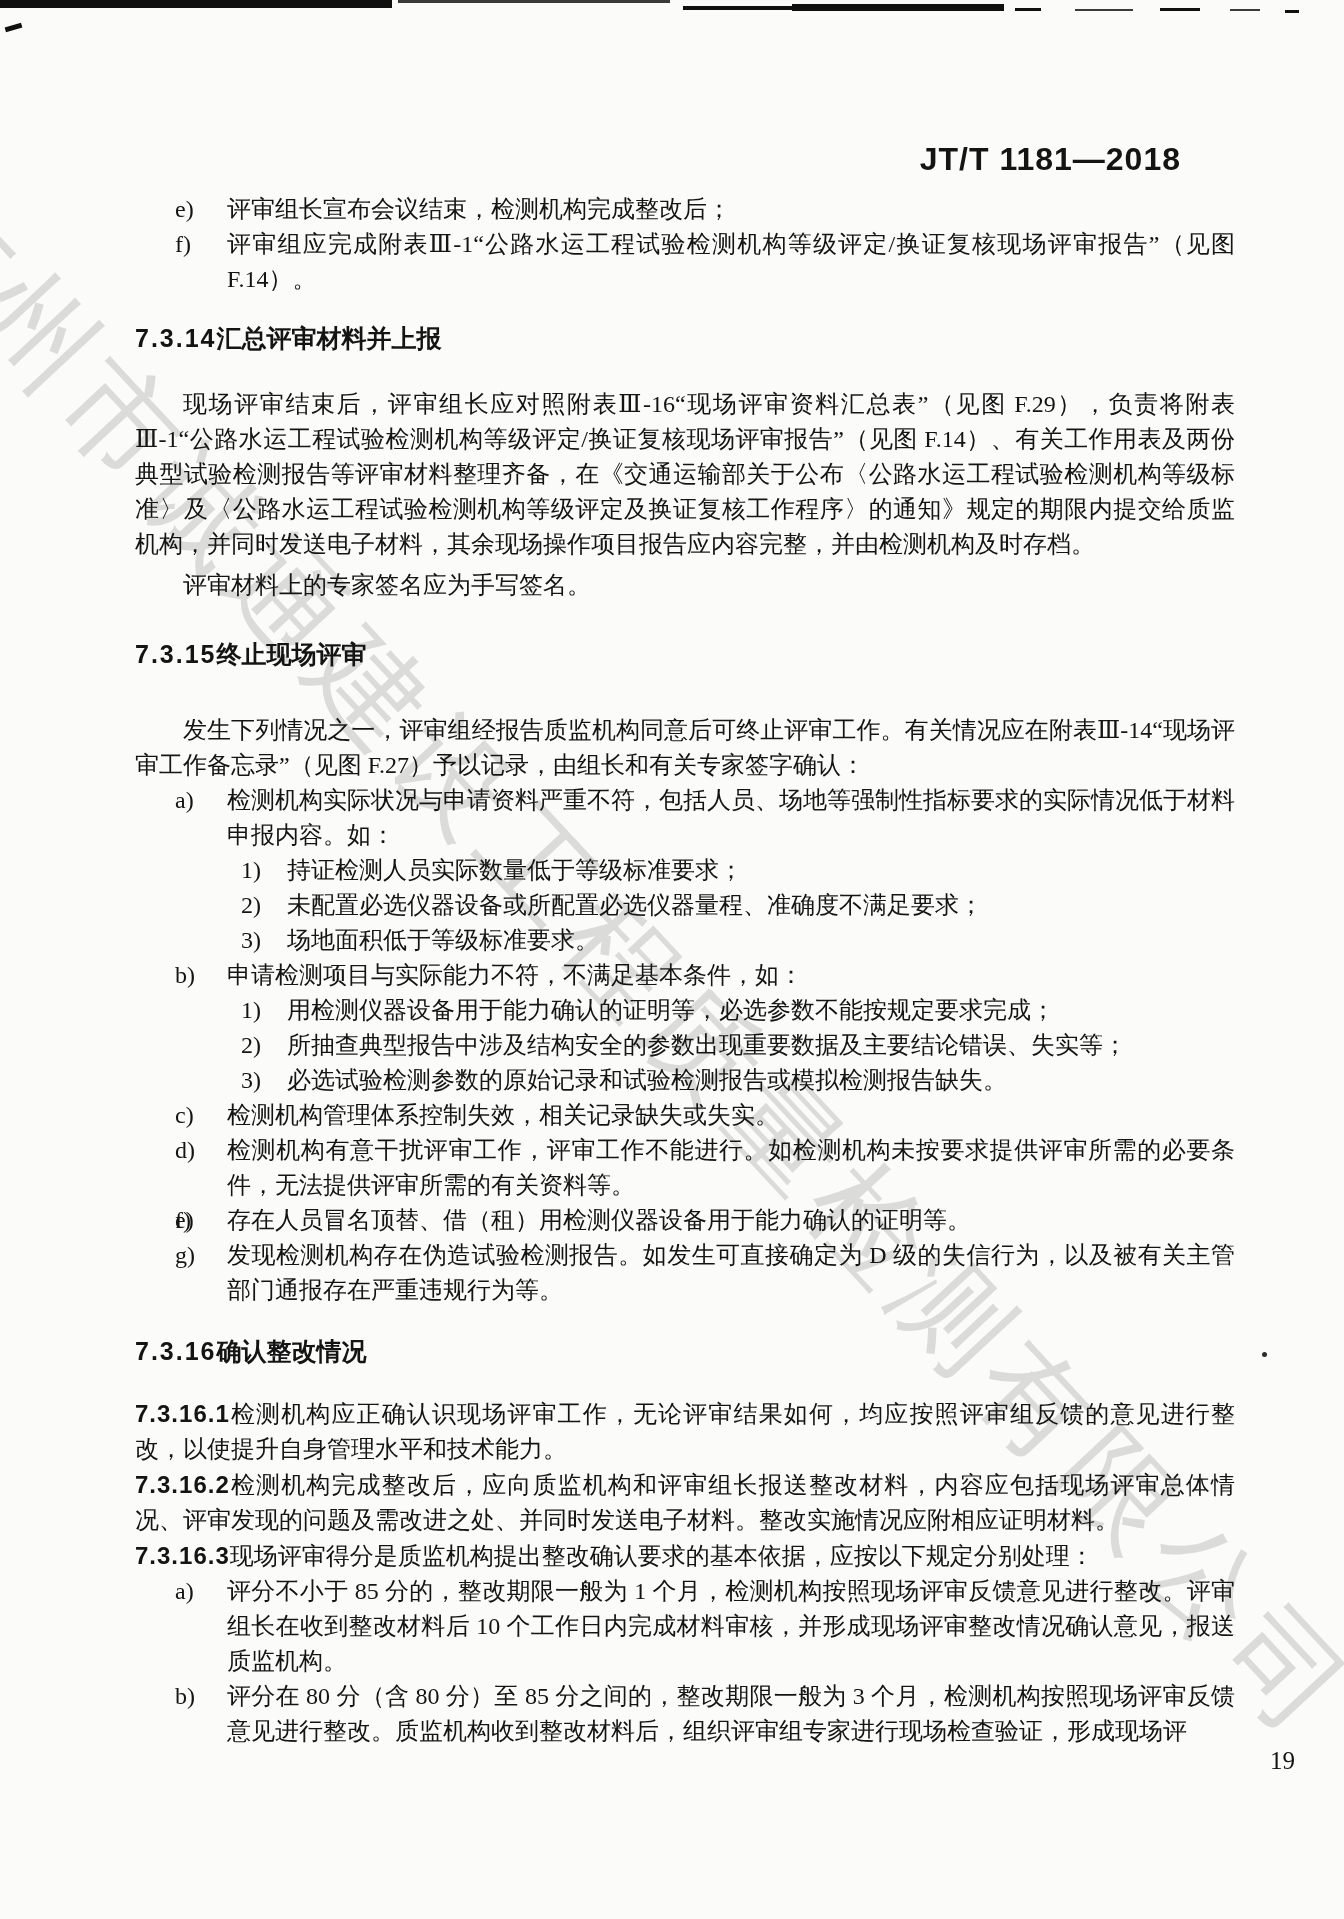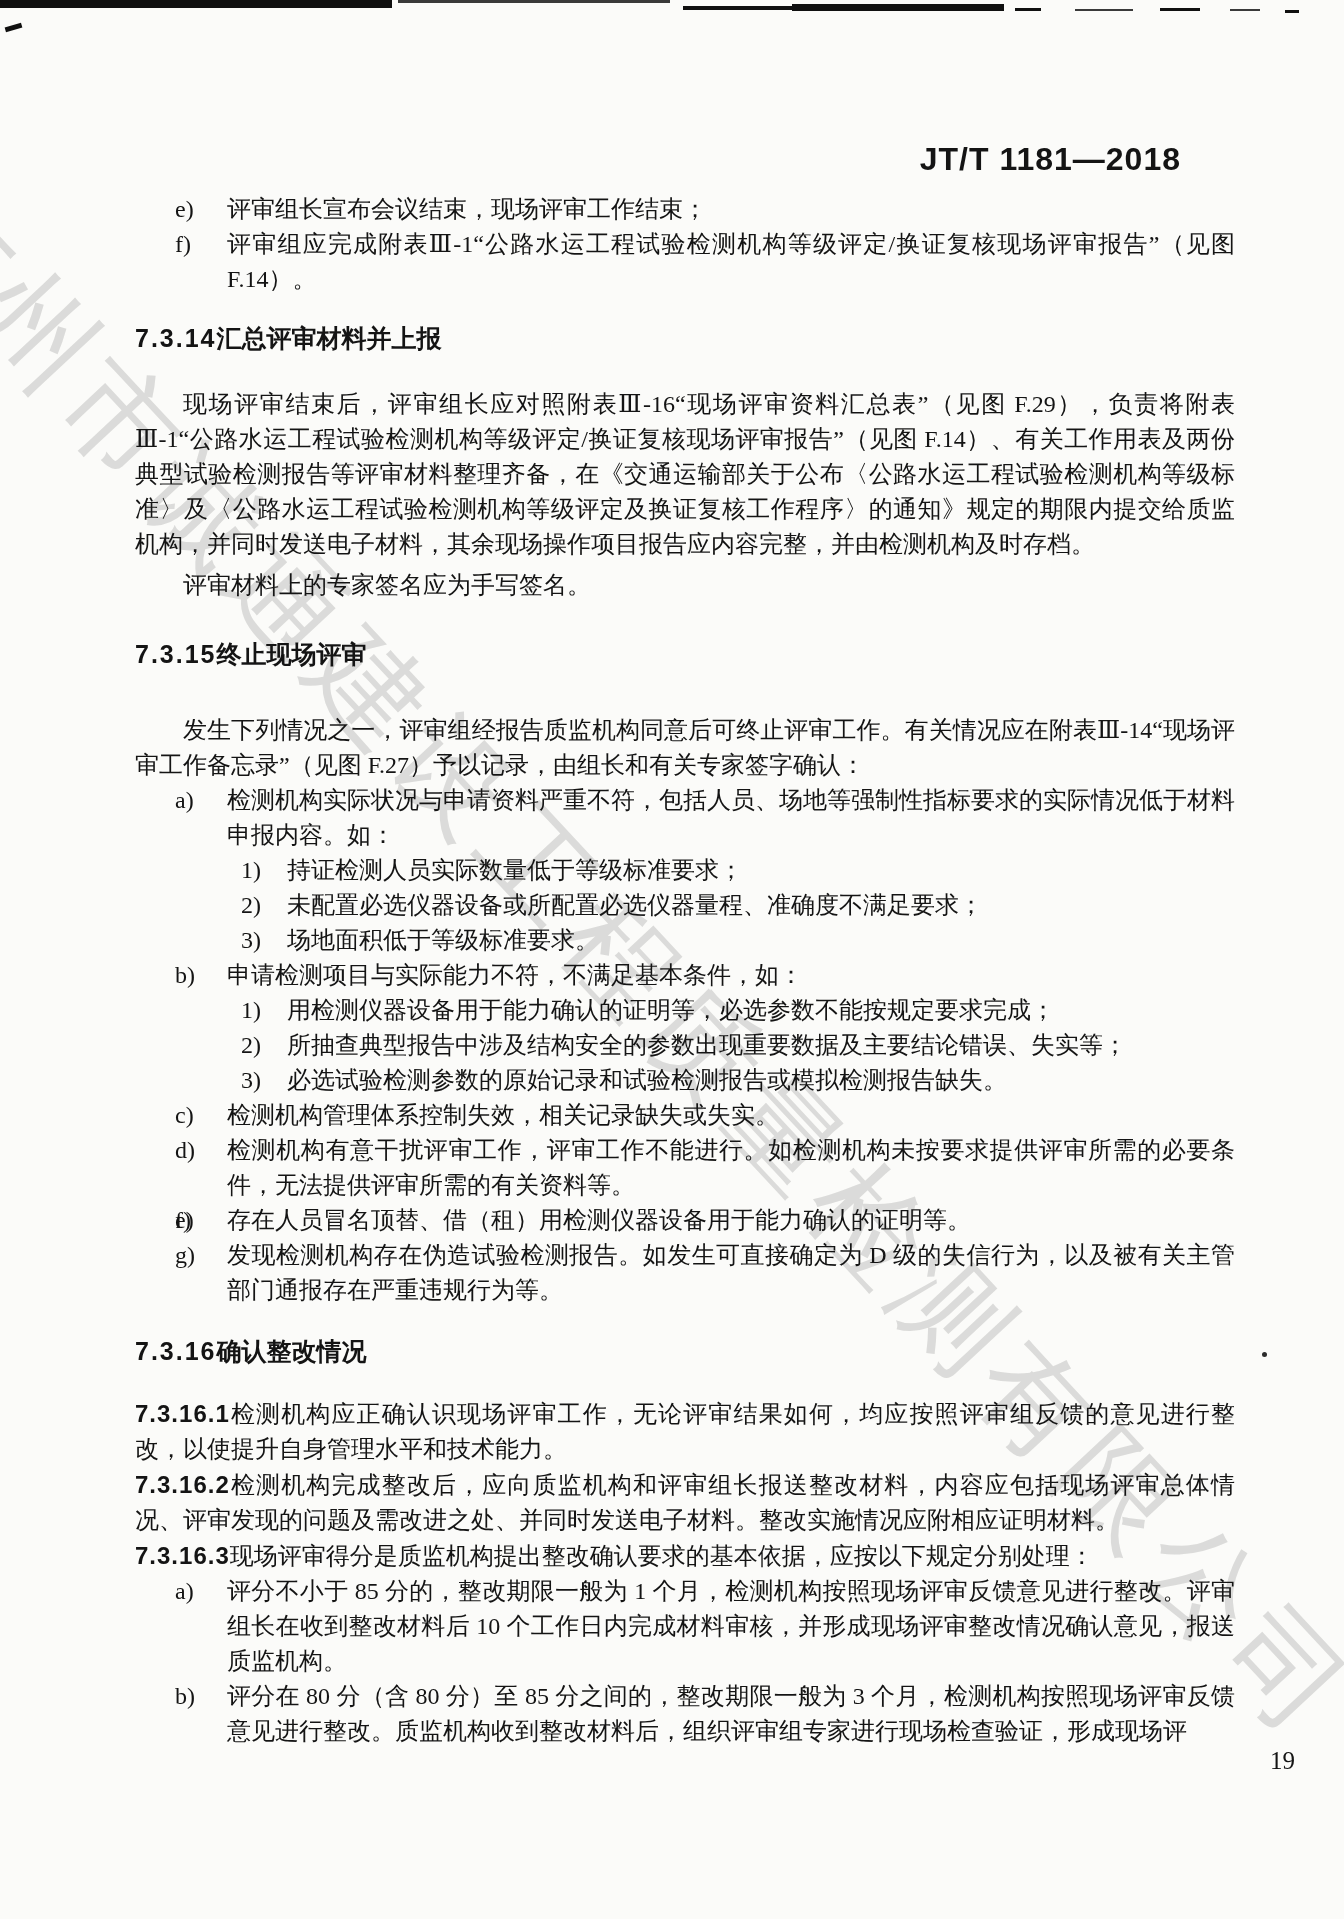--- a/index.html
+++ b/index.html
@@ -74,21 +74,21 @@
   <div class="dot" style="left:1262px;top:1352px;"></div>
 
   <div class="watermark">广州市诚通建设工程质量检测有限公司</div>
 
   <div class="hdr">JT/T 1181—2018</div>
 
   <div class="content">
 
     <div class="li">
       <span class="mk">e)</span>
-      <span>评审组长宣布会议结束，现场评审工作结束；</span>
+      <span>评审组长宣布会议结束，检测机构完成整改后；</span>
     </div>
     <div class="li">
       <span class="mk">f)</span>
       <span>评审组应完成附表Ⅲ-1“公路水运工程试验检测机构等级评定/换证复核现场评审报告”（见图 F.14）。</span>
     </div>
 
     <div class="sec-h h1">
       <span class="num">7.3.14</span><span>汇总评审材料并上报</span>
     </div>
     <div class="indent">现场评审结束后，评审组长应对照附表Ⅲ-16“现场评审资料汇总表”（见图 F.29），负责将附表Ⅲ-1“公路水运工程试验检测机构等级评定/换证复核现场评审报告”（见图 F.14）、有关工作用表及两份典型试验检测报告等评审材料整理齐备，在《交通运输部关于公布〈公路水运工程试验检测机构等级标准〉及〈公路水运工程试验检测机构等级评定及换证复核工作程序〉的通知》规定的期限内提交给质监机构，并同时发送电子材料，其余现场操作项目报告应内容完整，并由检测机构及时存档。</div>

